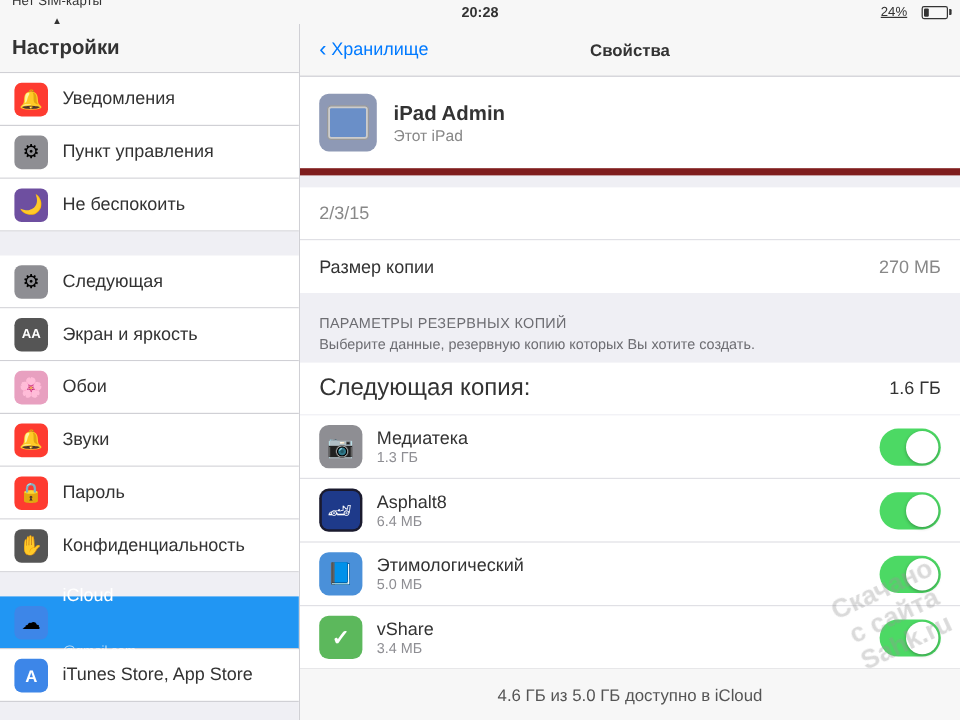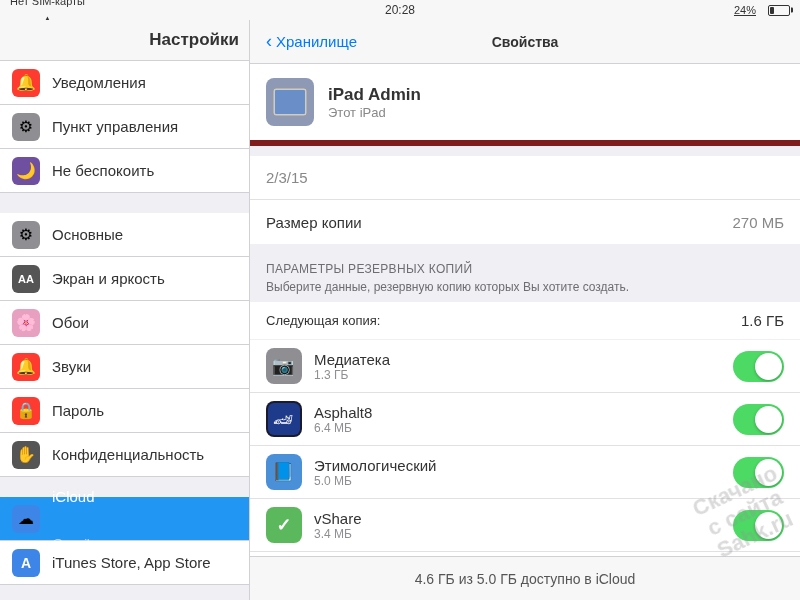--- a/index.html
+++ b/index.html
@@ -11,21 +11,21 @@
       height: 20px;
       display: flex;
       justify-content: space-between;
       align-items: center;
       padding: 0 10px;
       font-size: 11px;
       color: #333;
       flex-shrink: 0;
     }
     .status-left { display: flex; gap: 6px; align-items: center; flex-direction: column; }
-    .status-center { position: absolute; left: 50%; transform: translateX(-50%); font-size: 12px; font-weight: 400; }
+    .status-center { position: absolute; left: 50%; transform: translateX(-50%); font-size: 12px; font-weight: 700; }
     .status-right { display: flex; gap: 12px; align-items: center; margin-left: auto; text-decoration: underline; }
     .battery-icon { display: inline-flex; align-items: center; gap: 1px; }
     .battery-body { width: 22px; height: 11px; border: 1.5px solid #333; border-radius: 2px; position: relative; display: flex; align-items: center; padding: 1px; }
     .battery-body::after { content: ''; position: absolute; right: -4px; top: 50%; transform: translateY(-50%); width: 2px; height: 5px; background: #333; border-radius: 0 1px 1px 0; }
     .battery-fill { height: 100%; width: 24%; background: #333; border-radius: 1px; }
 
     
     .main-layout {
       display: flex;
       flex: 1;
@@ -37,21 +37,21 @@
       width: 250px;
       background: #f7f7f7;
       border-right: 1px solid #d0d0d5;
       overflow-y: auto;
       flex-shrink: 0;
     }
     .sidebar-title {
       font-size: 17px;
       font-weight: 600;
       color: #333;
-      text-align: right;
+      text-align: left;
       padding: 10px;
       border-bottom: 1px solid #d0d0d5;
       background: #f7f7f7;
     }
     .sidebar-item {
       display: flex;
       align-items: center;
       padding: 0 12px;
       height: 44px;
       border-bottom: 1px solid #d0d0d5;
@@ -177,21 +177,21 @@
       color: #6d6d72;
       padding: 0 16px 8px;
     }
     .backup-next-row {
       display: flex;
       justify-content: space-between;
       align-items: center;
       padding: 10px 16px;
       background: white;
     }
-    .backup-next-label { font-size: 13px; color: #333; }
+    .backup-next-label { font-size: 20px; color: #333; }
     .backup-next-value { font-size: 15px; color: #333; }
 
     
     .app-list { background: white; margin-top: 1px; }
     .app-row {
       display: flex;
       align-items: center;
       padding: 8px 16px;
       border-bottom: 1px solid #e0e0e5;
       min-height: 50px;
@@ -292,21 +292,21 @@
     </div>
     <div class="sidebar-item">
       <div class="sidebar-icon" style="background:#6e4fa0;">🌙</div>
       <span class="sidebar-item-label">Не беспокоить</span>
     </div>
 
     <div class="separator"></div>
 
     <div class="sidebar-item">
       <div class="sidebar-icon" style="background:#8e8e93;">⚙</div>
-      <span class="sidebar-item-label">Основные</span>
+      <span class="sidebar-item-label">Следующая</span>
     </div>
     <div class="sidebar-item">
       <div class="sidebar-icon" style="background:#555; font-size:11px; font-weight:bold; color:white;">AA</div>
       <span class="sidebar-item-label">Экран и яркость</span>
     </div>
     <div class="sidebar-item">
       <div class="sidebar-icon" style="background:#e8a0c0;">🌸</div>
       <span class="sidebar-item-label">Обои</span>
     </div>
     <div class="sidebar-item">

